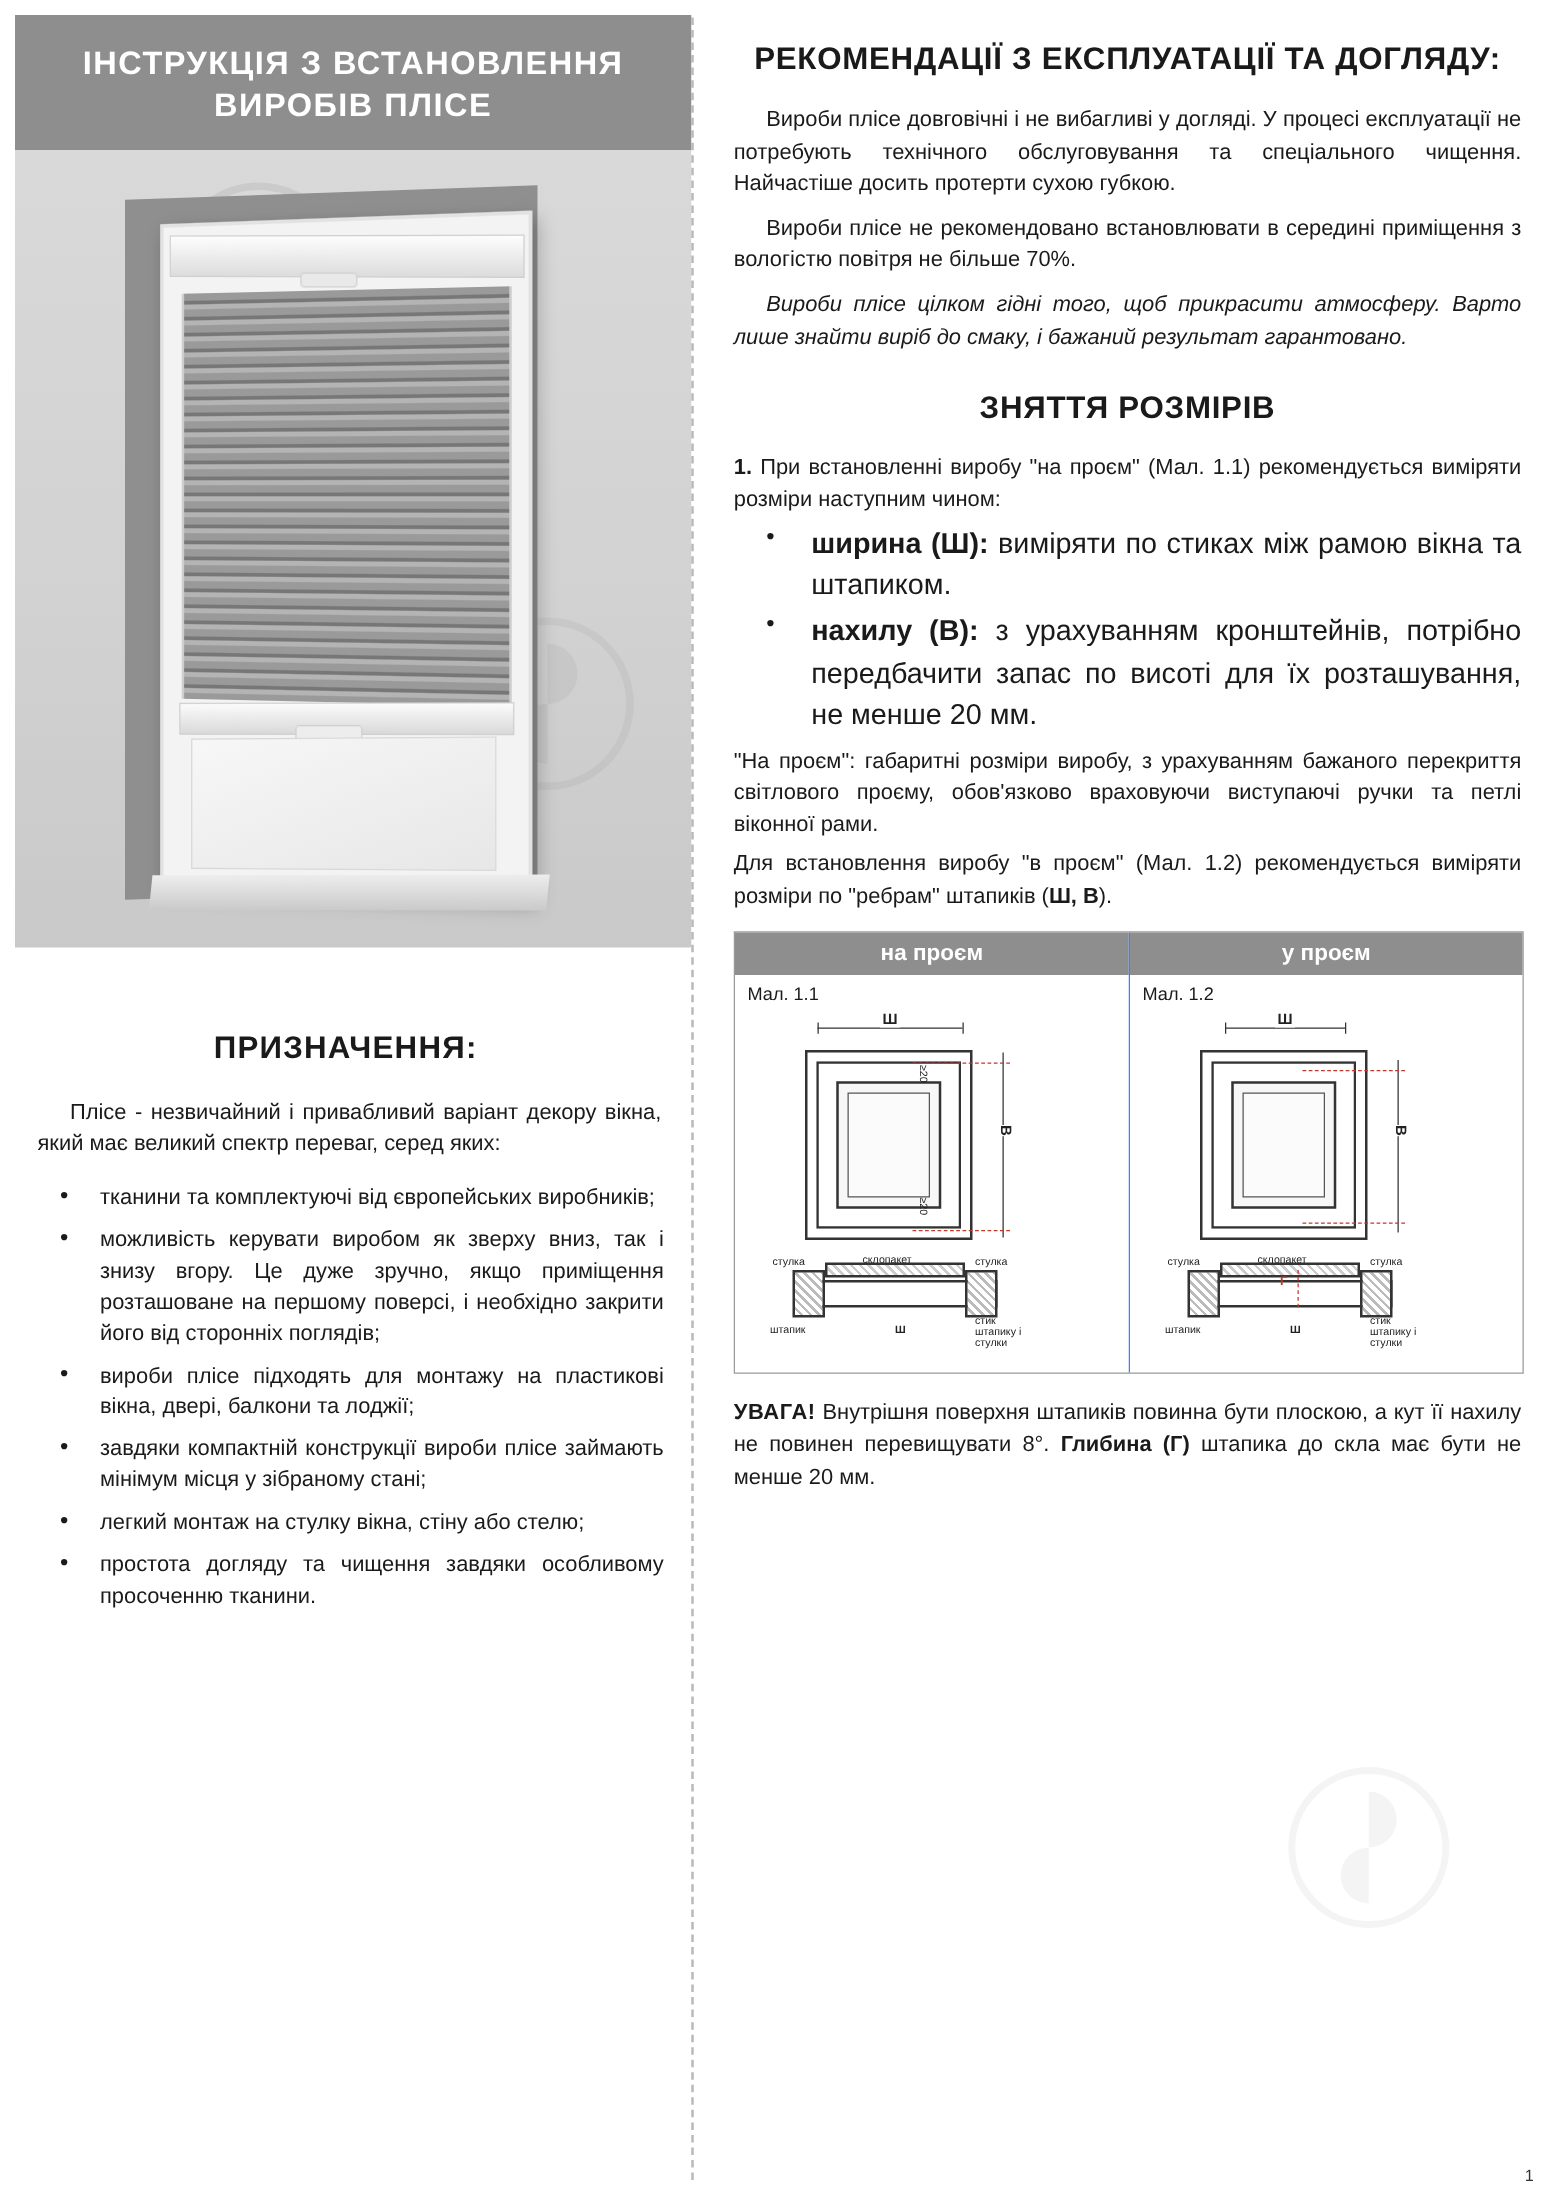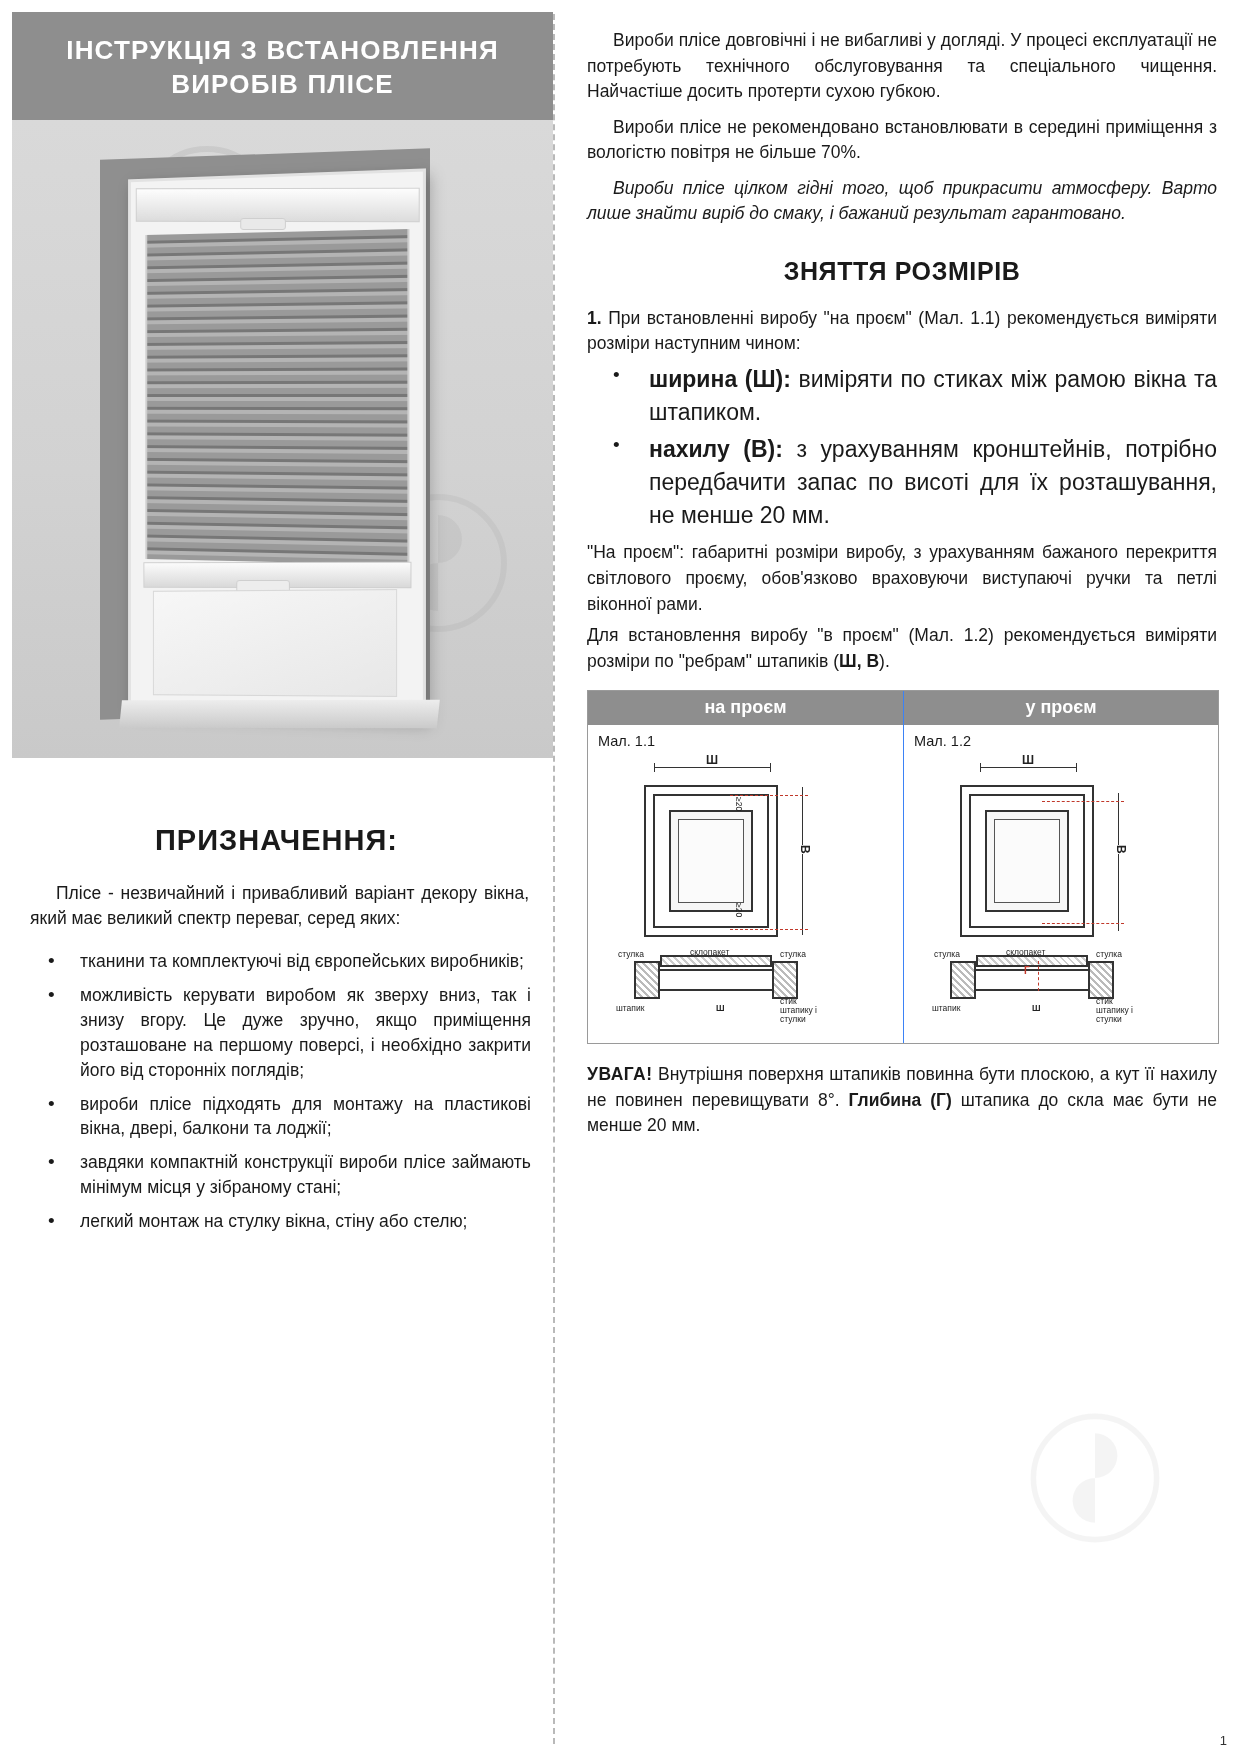--- a/index.html
+++ b/index.html
@@ -133,21 +133,21 @@
   }
   .handle2 {
     position:absolute; left: 150px; top: 74px; width: 46px; height: 12px;
     background:#e9e9e9; border:1px solid #cfcfcf; border-radius:3px;
     transform: perspective(900px) rotateY(-7deg);
   }
 
   
   .sec-title {
     text-align: center;
-    font-size: 29px;
+    font-size: 25px;
     font-weight: 700;
     letter-spacing: 1px;
     margin: 66px 0 24px 0;
   }
   .lead {
     font-size: 17.5px;
     line-height: 1.45;
     text-align: justify;
     margin: 0 24px 18px 30px;
     text-indent: 26px;
@@ -352,27 +352,29 @@
 
     <h2 class="sec-title">ПРИЗНАЧЕННЯ:</h2>
     <p class="lead">Пліcе - незвичайний і привабливий варіант декору вікна, який має великий спектр переваг, серед яких:</p>
 
     <ul class="bullets">
       <li>тканини та комплектуючі від європейських виробників;</li>
       <li>можливість керувати виробом як зверху вниз, так і знизу вгору. Це дуже зручно, якщо приміщення розташоване на першому поверсі, і необхідно закрити його від сторонніх поглядів;</li>
       <li>вироби пліcе підходять для монтажу на пластикові вікна, двері, балкони та лоджії;</li>
       <li>завдяки компактній конструкції вироби пліcе займають мінімум місця у зібраному стані;</li>
       <li>легкий монтаж на стулку вікна, стіну або стелю;</li>
+      <li>простота догляду та чищення завдяки особливому просоченню тканини.</li>
     </ul>
   </div>
 
   <div class="divider"></div>
 
   <div class="col-right">
 
+    <h2 class="r-title">РЕКОМЕНДАЦІЇ З ЕКСПЛУАТАЦІЇ ТА ДОГЛЯДУ:</h2>
 
     <p class="r-p">Вироби пліcе довговічні і не вибагливі у догляді. У процесі експлуатації не потребують технічного обслуговування та спеціального чищення. Найчастіше досить протерти сухою губкою.</p>
     <p class="r-p">Вироби пліcе не рекомендовано встановлювати в середині приміщення з вологістю повітря не більше 70%.</p>
     <p class="r-p italic">Вироби пліcе цілком гідні того, щоб прикрасити атмосферу. Варто лише знайти виріб до смаку, і бажаний результат гарантовано.</p>
 
     <h2 class="r-title2">ЗНЯТТЯ РОЗМІРІВ</h2>
 
     <p class="r-num">
       <b>1.</b>
       <span>При встановленні виробу "на проєм" (Мал. 1.1) рекомендується виміряти розміри наступним чином:</span>

